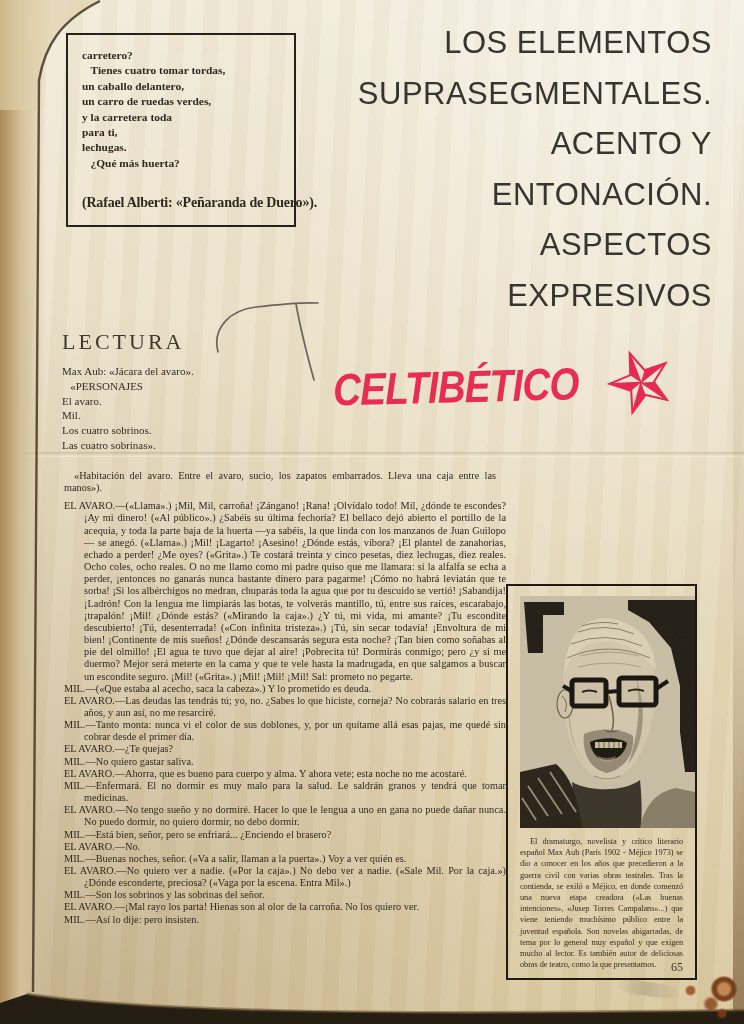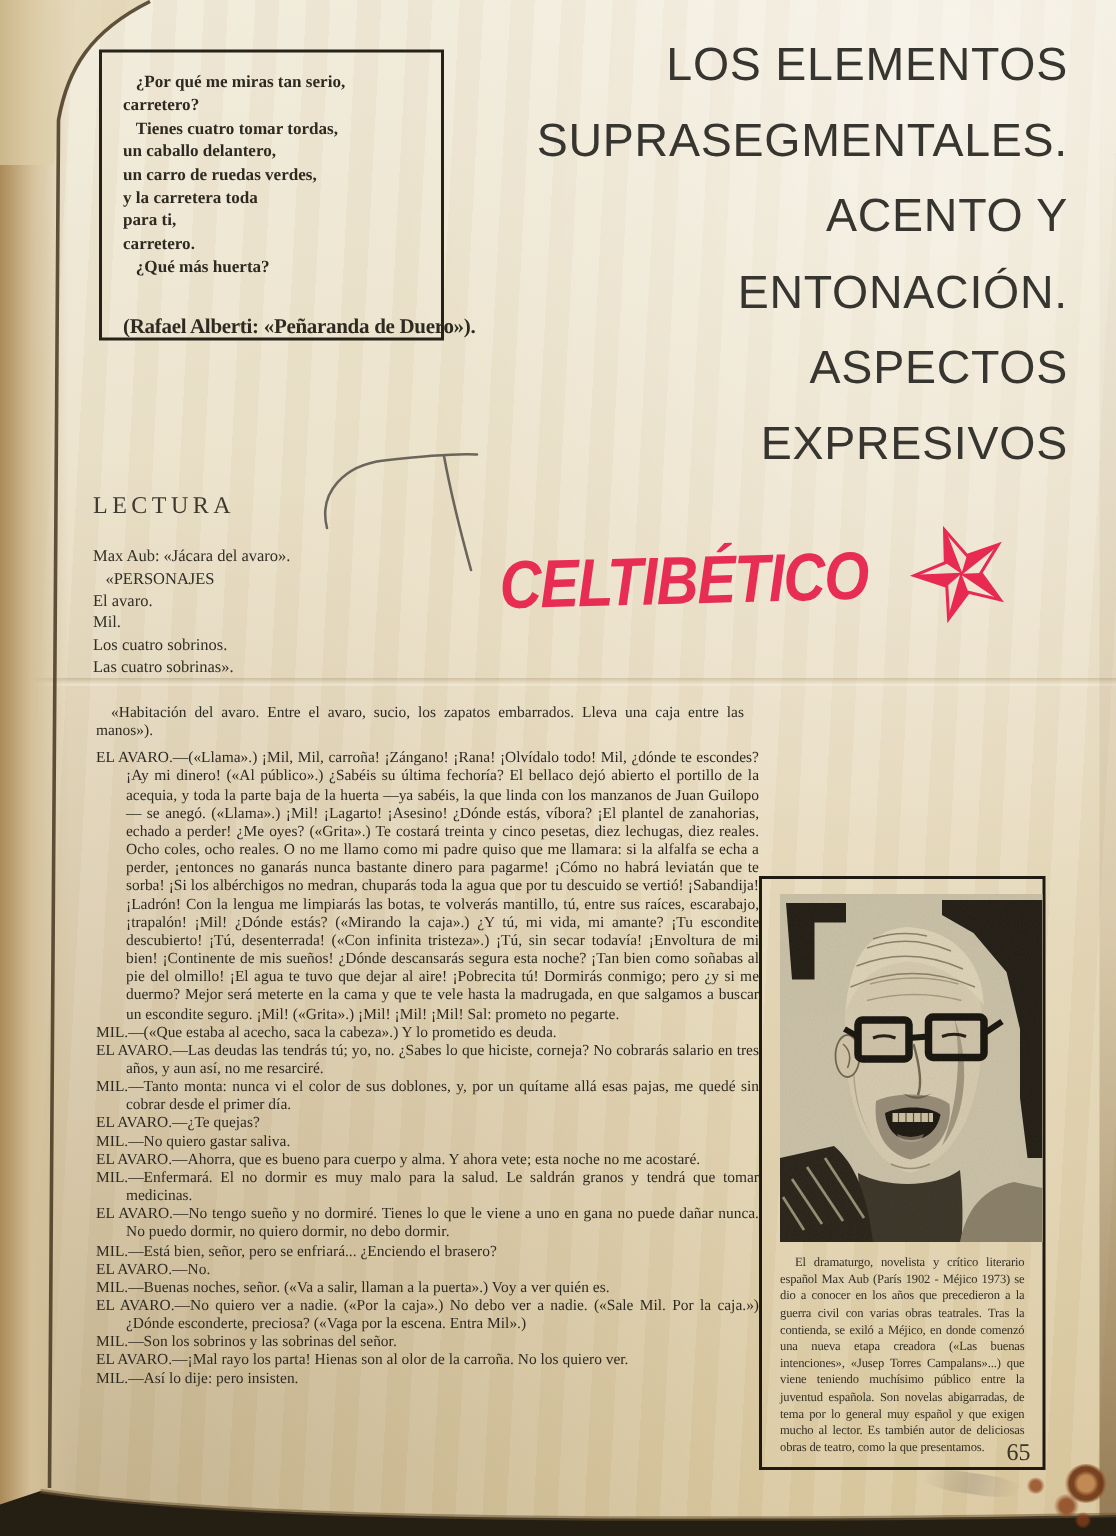--- a/index.html
+++ b/index.html
@@ -29,21 +29,21 @@
   .poem-attr { margin-top:24px; font-size:14px; letter-spacing:-.2px; white-space:nowrap; }
 
   
   .main-title {
     right:32px; top:18px; width:520px; text-align:right;
     font-family:"Liberation Sans", sans-serif; font-weight:500;
     font-size:31px; line-height:50.5px; color:#37352f; letter-spacing:.5px;
   }
 
   
-  .lectura-heading { left:62px; top:329px; font-size:16px; letter-spacing:3px; color:#403a2e; }
+  .lectura-heading { left:62px; top:329px; font-size:22px; letter-spacing:3px; color:#403a2e; }
   .reading-intro { left:62px; top:364px; font-size:11px; line-height:14.8px; color:#332f27; }
   .reading-intro div { white-space:pre-wrap; }
 
   
   .scribble { left:200px; top:296px; width:130px; height:92px; }
   .stamp {
     left:333px; top:351px; width:350px; height:70px; transform:rotate(-1.5deg);
     display:flex; align-items:center; color:#e8204b;
   }
   .stamp-text {
@@ -66,21 +66,21 @@
   .photo-box {
     left:506px; top:584px; width:191px; height:396px; box-sizing:border-box;
     border:2px solid #1f1a12; padding:10px 12px 9px 12px; overflow:hidden;
   }
   .photo-svg { display:block; width:179px; height:232px; }
   .photo-caption {
     margin-top:8px; font-size:8.4px; line-height:11.2px; letter-spacing:-.1px;
     color:#332f27; text-align:justify; text-indent:10px;
   }
 
-  .page-number { left:671px; top:960px; font-size:16px; color:#3a352b; }
+  .page-number { left:671px; top:960px; font-size:12px; color:#3a352b; }
 
   
   .stain-a { left:684px; top:985px; width:13px; height:11px;
     background:radial-gradient(circle, rgba(150,78,36,.85) 0 40%, rgba(150,78,36,.3) 60%, transparent 72%); }
   .stain-b { left:710px; top:976px; width:28px; height:26px;
     background:radial-gradient(circle, rgba(186,120,62,.8) 0 28%, rgba(112,55,22,.92) 44% 58%, rgba(150,85,40,.35) 68%, transparent 76%); }
   .stain-c { left:702px; top:996px; width:18px; height:16px;
     background:radial-gradient(circle, rgba(140,70,30,.85) 0 38%, rgba(140,70,30,.3) 58%, transparent 70%); }
   .stain-d { left:716px; top:1008px; width:12px; height:11px;
     background:radial-gradient(circle, rgba(130,62,26,.8) 0 40%, transparent 70%); }
@@ -88,28 +88,27 @@
     transform:rotate(8deg);
     background:linear-gradient(100deg, transparent, rgba(120,110,95,.28), transparent); }
 </style>
 </head>
 <body>
 
 <div class="scan">
 
   <div class="layer poem-box">
     <div class="poem-lines">
-        <div class="poem-line">   ¿Por qué me miras tan serio,</div>
         <div class="poem-line">carretero?</div>
         <div class="poem-line">   Tienes cuatro tomar tordas,</div>
         <div class="poem-line">un caballo delantero,</div>
         <div class="poem-line">un carro de ruedas verdes,</div>
         <div class="poem-line">y la carretera toda</div>
         <div class="poem-line">para ti,</div>
-        <div class="poem-line">carretero.</div>
+        <div class="poem-line">lechugas.</div>
         <div class="poem-line">   ¿Qué más huerta?</div>
       </div>
     <div class="poem-attr">(Rafael Alberti: «Peñaranda de Duero»).</div>
   </div>
 
   <div class="layer main-title">
       <div class="title-line">LOS ELEMENTOS</div>
       <div class="title-line">SUPRASEGMENTALES.</div>
       <div class="title-line">ACENTO Y</div>
       <div class="title-line">ENTONACIÓN.</div>
@@ -161,21 +160,21 @@
     <p class="stage">«Habitación del avaro. Entre el avaro, sucio, los zapatos embarrados. Lleva una caja entre las manos»).</p>
     <div>
         <p class="dlg">EL AVARO.—(«Llama».) ¡Mil, Mil, carroña! ¡Zángano! ¡Rana! ¡Olvídalo todo! Mil, ¿dónde te escondes? ¡Ay mi dinero! («Al público».) ¿Sabéis su última fechoría? El bellaco dejó abierto el portillo de la acequia, y toda la parte baja de la huerta —ya sabéis, la que linda con los manzanos de Juan Guilopo— se anegó. («Llama».) ¡Mil! ¡Lagarto! ¡Asesino! ¿Dónde estás, víbora? ¡El plantel de zanahorias, echado a perder! ¿Me oyes? («Grita».) Te costará treinta y cinco pesetas, diez lechugas, diez reales. Ocho coles, ocho reales. O no me llamo como mi padre quiso que me llamara: si la alfalfa se echa a perder, ¡entonces no ganarás nunca bastante dinero para pagarme! ¡Cómo no habrá leviatán que te sorba! ¡Si los albérchigos no medran, chuparás toda la agua que por tu descuido se vertió! ¡Sabandija! ¡Ladrón! Con la lengua me limpiarás las botas, te volverás mantillo, tú, entre sus raíces, escarabajo, ¡trapalón! ¡Mil! ¿Dónde estás? («Mirando la caja».) ¿Y tú, mi vida, mi amante? ¡Tu escondite descubierto! ¡Tú, desenterrada! («Con infinita tristeza».) ¡Tú, sin secar todavía! ¡Envoltura de mi bien! ¡Continente de mis sueños! ¿Dónde descansarás segura esta noche? ¡Tan bien como soñabas al pie del olmillo! ¡El agua te tuvo que dejar al aire! ¡Pobrecita tú! Dormirás conmigo; pero ¿y si me duermo? Mejor será meterte en la cama y que te vele hasta la madrugada, en que salgamos a buscar un escondite seguro. ¡Mil! («Grita».) ¡Mil! ¡Mil! ¡Mil! Sal: prometo no pegarte.</p>
         <p class="dlg">MIL.—(«Que estaba al acecho, saca la cabeza».) Y lo prometido es deuda.</p>
         <p class="dlg">EL AVARO.—Las deudas las tendrás tú; yo, no. ¿Sabes lo que hiciste, corneja? No cobrarás salario en tres años, y aun así, no me resarciré.</p>
         <p class="dlg">MIL.—Tanto monta: nunca vi el color de sus doblones, y, por un quítame allá esas pajas, me quedé sin cobrar desde el primer día.</p>
         <p class="dlg">EL AVARO.—¿Te quejas?</p>
         <p class="dlg">MIL.—No quiero gastar saliva.</p>
         <p class="dlg">EL AVARO.—Ahorra, que es bueno para cuerpo y alma. Y ahora vete; esta noche no me acostaré.</p>
         <p class="dlg">MIL.—Enfermará. El no dormir es muy malo para la salud. Le saldrán granos y tendrá que tomar medicinas.</p>
-        <p class="dlg">EL AVARO.—No tengo sueño y no dormiré. Tienes lo que le viene a uno en gana no puede dañar nunca. No puedo dormir, no quiero dormir, no debo dormir.</p>
+        <p class="dlg">EL AVARO.—No tengo sueño y no dormiré. Hacer lo que le lengua a uno en gana no puede dañar nunca. No puedo dormir, no quiero dormir, no debo dormir.</p>
         <p class="dlg">MIL.—Está bien, señor, pero se enfriará... ¿Enciendo el brasero?</p>
         <p class="dlg">EL AVARO.—No.</p>
         <p class="dlg">MIL.—Buenas noches, señor. («Va a salir, llaman a la puerta».) Voy a ver quién es.</p>
         <p class="dlg">EL AVARO.—No quiero ver a nadie. («Por la caja».) No debo ver a nadie. («Sale Mil. Por la caja.») ¿Dónde esconderte, preciosa? («Vaga por la escena. Entra Mil».)</p>
         <p class="dlg">MIL.—Son los sobrinos y las sobrinas del señor.</p>
         <p class="dlg">EL AVARO.—¡Mal rayo los parta! Hienas son al olor de la carroña. No los quiero ver.</p>
         <p class="dlg">MIL.—Así lo dije: pero insisten.</p>
       </div>
   </div>
 

